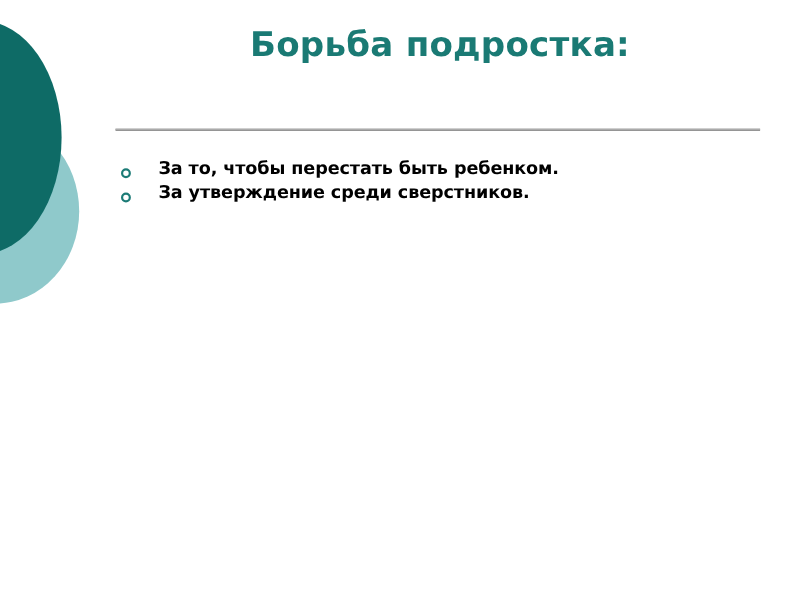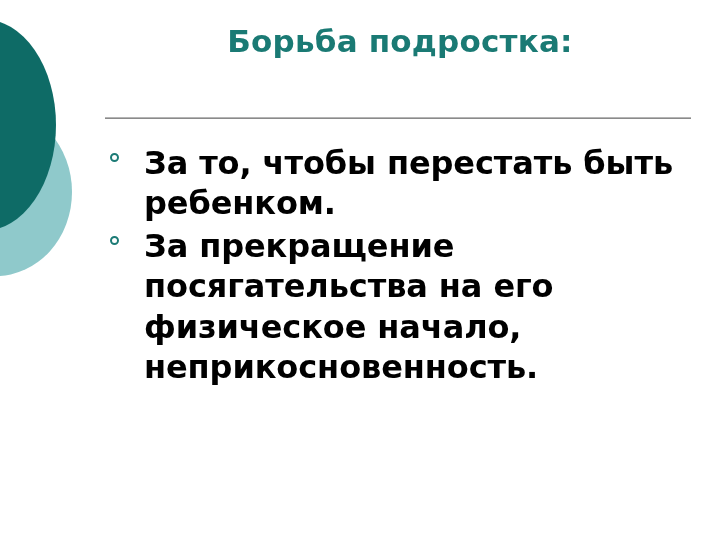--- a/index.html
+++ b/index.html
@@ -85,21 +85,21 @@
     width: 600px;
     margin: 0;
     padding: 0;
     list-style: none;
   }
   .bullet {
     position: relative;
     padding-left: 36px;
     margin-bottom: 2px;
     color: #000000;
-    font-size: 32px;
+    font-size: 16px;
     font-weight: bold;
     line-height: 1.265;
     letter-spacing: -0.1px;
   }
   .bullet-marker {
     position: absolute;
     left: 2px;
     top: 10px;
     width: 9px;
     height: 9px;
@@ -125,17 +125,17 @@
 
   <div class="divider"></div>
 
   <ul class="bullets">
     <li class="bullet">
       <span class="bullet-marker"></span>
       <span class="bullet-text">За то, чтобы перестать быть ребенком.</span>
     </li>
     <li class="bullet">
       <span class="bullet-marker"></span>
-      <span class="bullet-text">За прекращение посягательства на его физическое начало, неприкосновенность.</span>
+      <span class="bullet-text">За утверждение среди сверстников.</span>
     </li>
   </ul>
 
 </div>
 
 </body></html>

